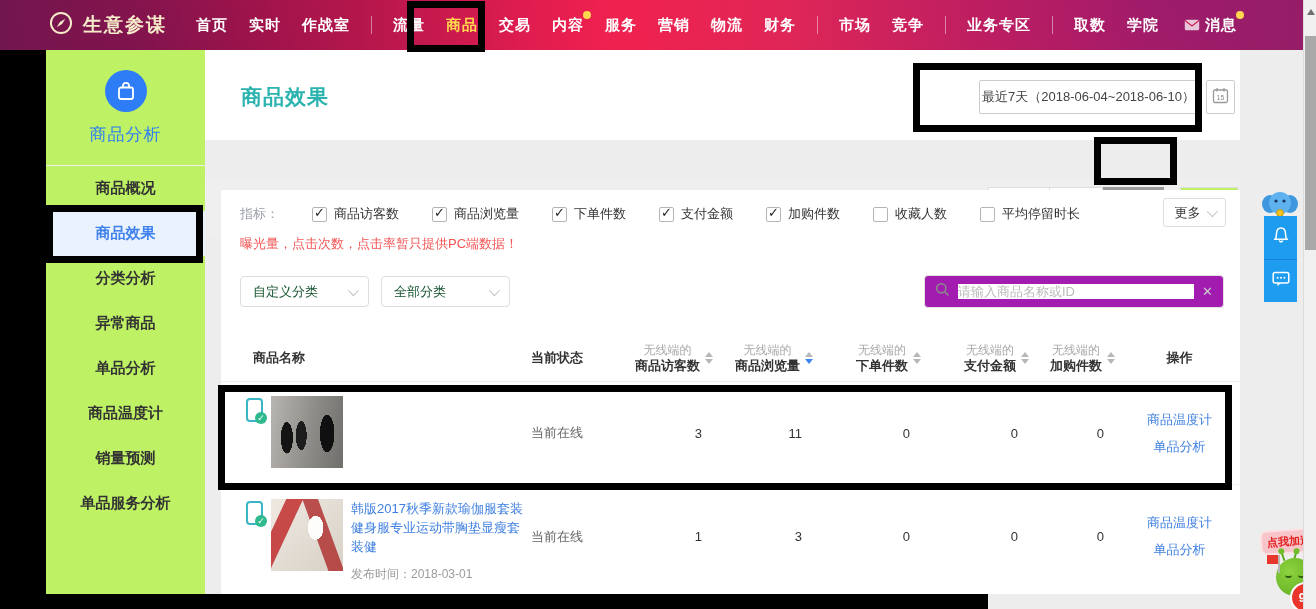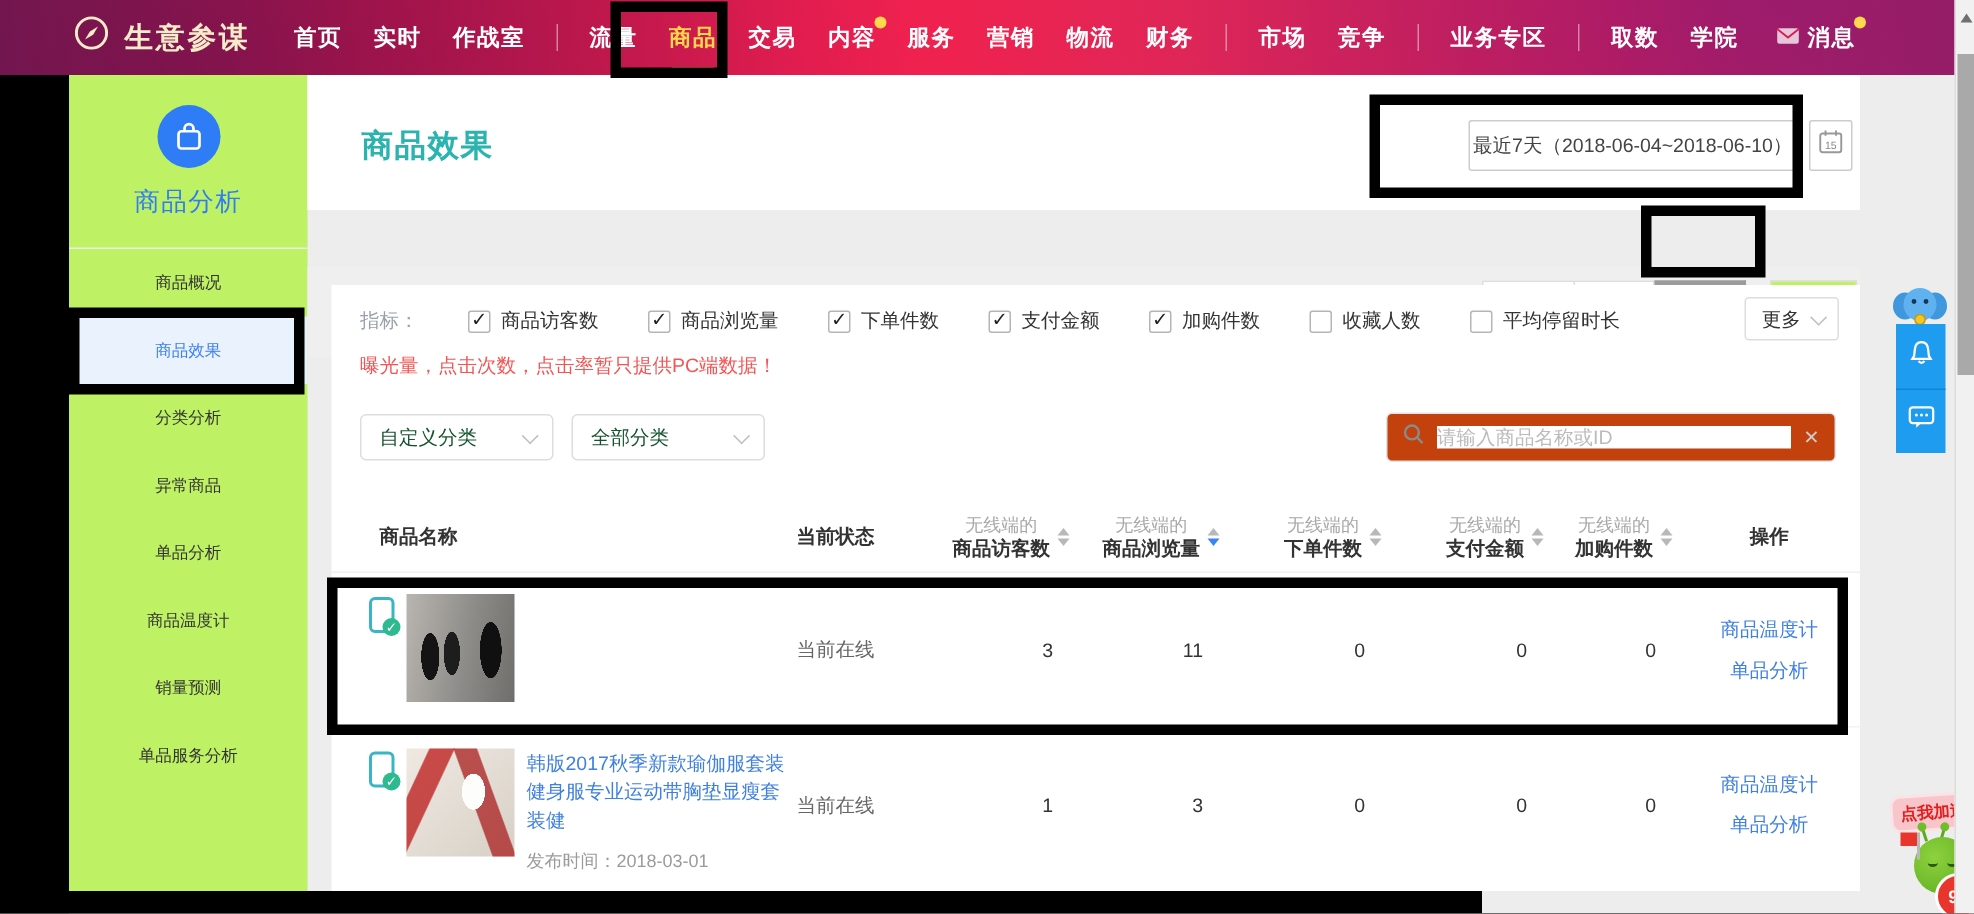--- a/index.html
+++ b/index.html
@@ -25,21 +25,21 @@
   
   .left-band{position:absolute;left:0;top:50px;width:46px;height:559px;background:#000;}
   .bottom-band{position:absolute;left:0;top:594px;width:988px;height:15px;background:#000;}
 
   
   .sidebar{position:absolute;left:46px;top:50px;width:159px;height:544px;background:#bef264;}
   .side-head{padding-top:20px;text-align:center;}
   .side-circle{width:42px;height:42px;border-radius:50%;background:#2e7cf6;margin:0 auto;display:flex;align-items:center;justify-content:center;}
   .side-title{margin-top:11px;font-size:17px;color:#2e7cf6;letter-spacing:1px;}
   .side-divider{margin-top:19px;border-top:1px solid #ececec;}
-  .side-item{height:45px;display:flex;align-items:center;justify-content:center;font-size:11px;color:#333;cursor:pointer;}
+  .side-item{height:45px;display:flex;align-items:center;justify-content:center;font-size:15px;color:#333;cursor:pointer;font-weight:bold;}
   .side-item.active{background:#e9f2fd;color:#3f82ec;}
 
   
   .page-header{position:absolute;left:205px;top:50px;width:1035px;height:90px;background:#fff;}
   .page-title{position:absolute;left:36px;top:33px;font-size:21px;font-weight:bold;color:#2ab3af;letter-spacing:1px;}
   .date-box{position:absolute;left:774px;top:30px;width:219px;height:34px;border:1px solid #ccc;border-radius:2px;
     display:flex;align-items:center;justify-content:center;font-size:13px;color:#444;background:#fff;cursor:pointer;}
   .cal-btn{position:absolute;left:1001px;top:30px;width:29px;height:34px;border:1px solid #ccc;border-radius:2px;background:#fff;
     display:flex;align-items:center;justify-content:center;cursor:pointer;}
 
@@ -63,21 +63,21 @@
   .cb{width:15px;height:15px;border:1px solid #b5b5b5;border-radius:2px;background:#fff;position:relative;}
   .cb.checked::after{content:"\2713";position:absolute;left:1px;top:-3px;font-size:13px;font-weight:bold;color:#222;}
   .more-btn{position:absolute;right:14px;top:8px;height:29px;width:63px;border:1px solid #ddd;border-radius:3px;background:#fff;
     display:flex;align-items:center;justify-content:center;gap:6px;font-size:13px;color:#333;cursor:pointer;}
   .note{position:absolute;left:19px;top:45px;font-size:13px;color:#f25555;}
   .dd-row{position:absolute;left:19px;top:86px;display:flex;gap:12px;}
   .dd{width:129px;height:31px;border:1px solid #ddd;border-radius:4px;background:#fff;display:flex;align-items:center;
     padding:0 12px;font-size:13px;color:#14532d;cursor:pointer;}
   .dd .chev{margin-left:auto;}
   .chev{width:8px;height:8px;border-right:1.5px solid #c0c0c0;border-bottom:1.5px solid #c0c0c0;transform:rotate(45deg) translateY(-2px);}
-  .search{position:absolute;right:16px;top:85px;width:300px;height:33px;border:1px solid #e2e2e2;border-radius:4px;background:#c2410c;
+  .search{position:absolute;right:16px;top:85px;width:300px;height:33px;border:1px solid #e2e2e2;border-radius:4px;background:#a21caf;
     display:flex;align-items:center;padding:4px 10px;gap:8px;}
   .search input{border:none;outline:none;flex:1;font-size:13px;color:#333;font-family:inherit;}
   .search input::placeholder{color:#bbb;}
   .clear-x{color:#ccc;font-size:13px;cursor:pointer;}
 
   
   .tbl-grid{display:grid;grid-template-columns:310px 90px 96px 100px 108px 108px 86px auto;}
   .thead{position:absolute;left:0;top:144px;width:100%;height:48px;border-bottom:1px solid #f0f0f0;}
   .th{display:flex;align-items:center;font-size:13px;font-weight:bold;color:#333;}
   .th-name{padding-left:32px;}

